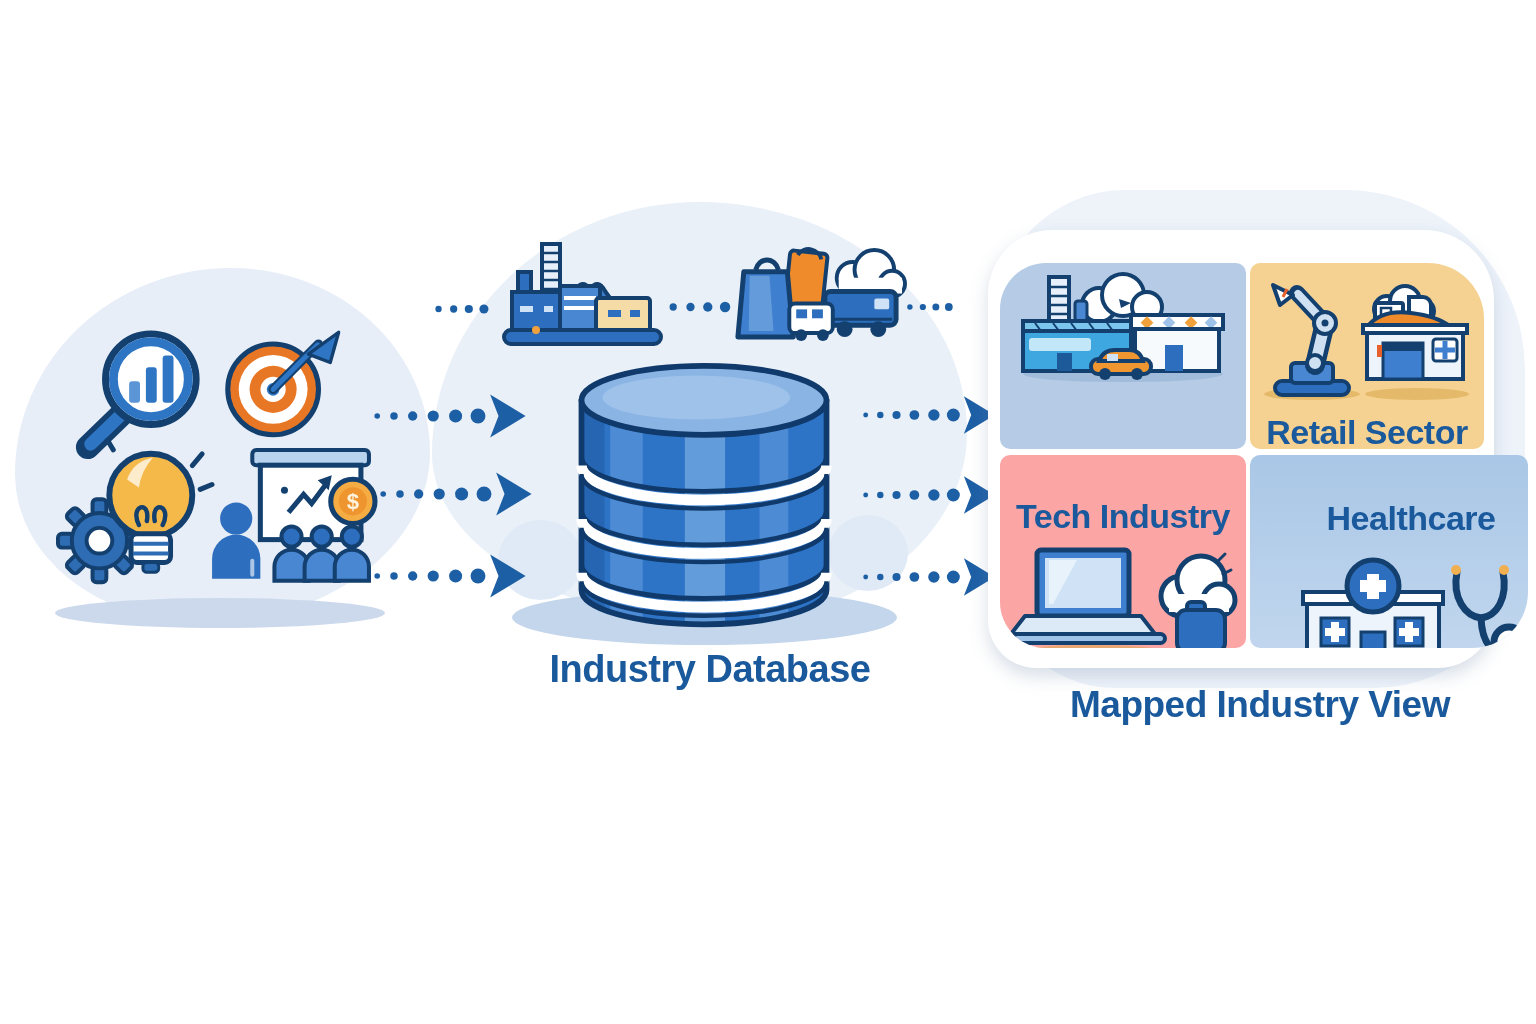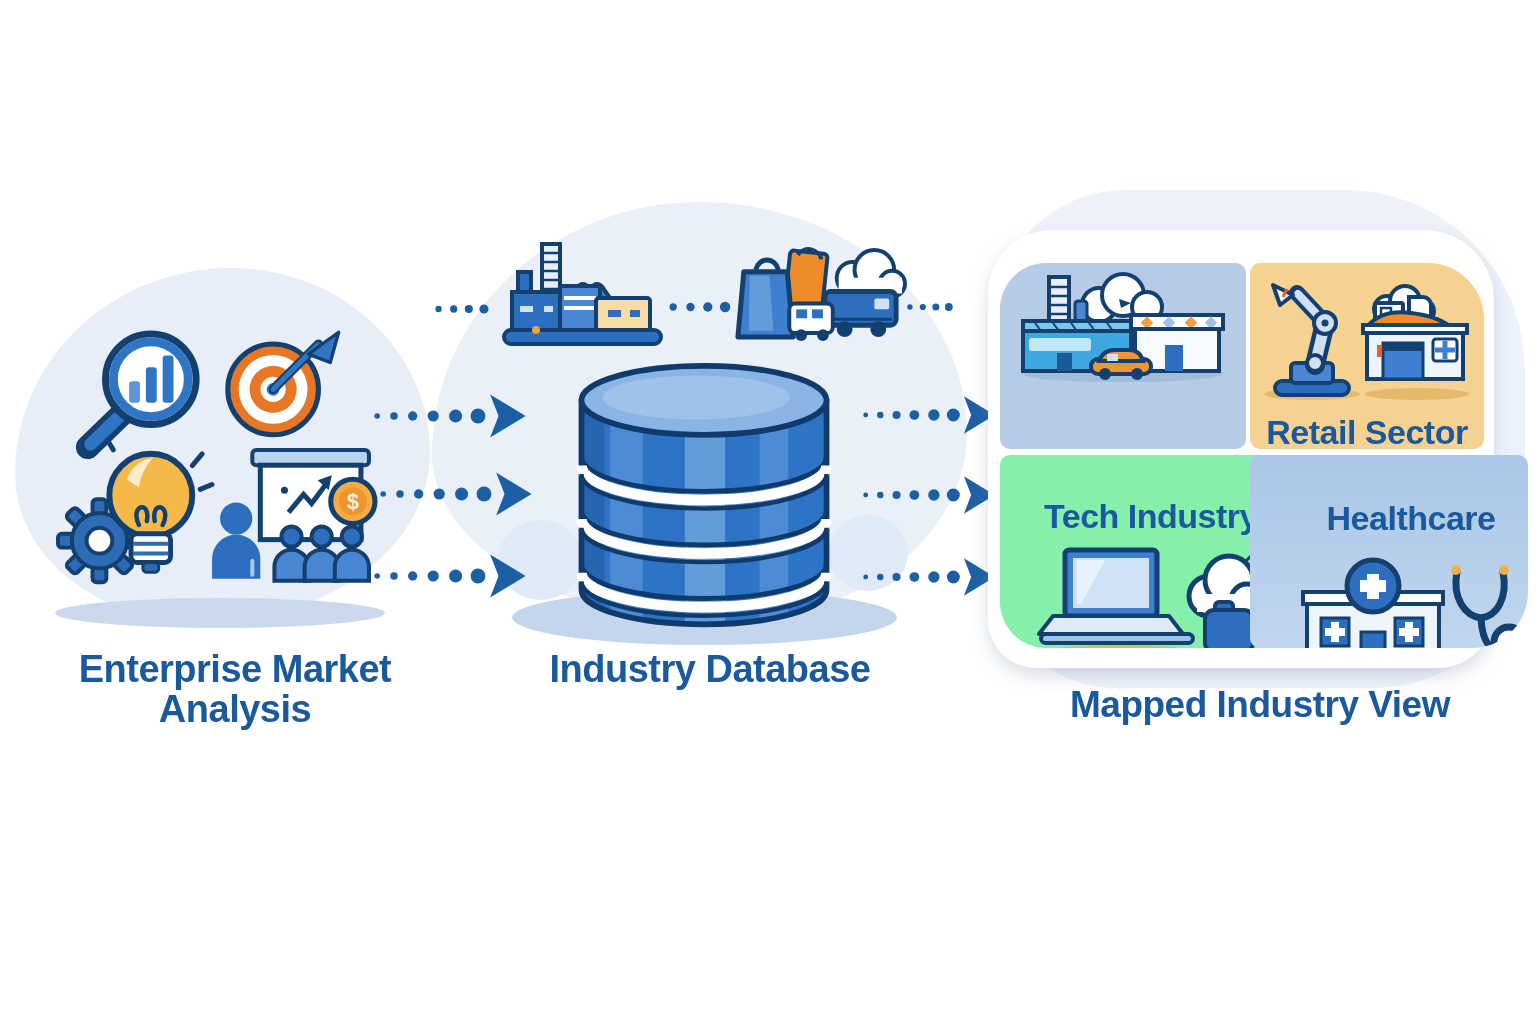--- a/index.html
+++ b/index.html
@@ -26,22 +26,22 @@
   #label-mapped{left:1020px;top:686px;width:480px;font-size:37px;}
   
   #mapped-card{left:988px;top:230px;width:506px;height:438px;background:#ffffff;
     border-radius:64px 70px 56px 48px;box-shadow:0 8px 18px rgba(110,135,170,.28);}
   .cell{position:absolute;display:flex;flex-direction:column;align-items:center;overflow:hidden;}
   .cell-title{color:#19599c;font-weight:700;font-size:34px;letter-spacing:-0.5px;}
   #cell-manufacturing{left:12px;top:33px;width:246px;height:186px;background:#b6cce6;
     border-radius:46px 10px 10px 10px;}
   #cell-retail{left:262px;top:33px;width:234px;height:186px;background:#f6d292;
     border-radius:10px 56px 10px 10px;}
-  #cell-tech{left:12px;top:225px;width:246px;height:193px;background:#86efac;
-    border-radius:10px 10px 10px 46px;padding-left:28px;}
+  #cell-tech{left:12px;top:225px;width:246px;height:193px;background:#fca5a5;
+    border-radius:10px 10px 10px 46px;}
   #cell-healthcare{left:262px;top:225px;width:234px;height:193px;
     background:linear-gradient(180deg,#a9c7e6,#c1d6ee);border-radius:10px 10px 56px 10px;padding-left:44px;}
   #cell-manufacturing .cell-title{margin-top:36px;}
   #cell-retail .cell-title{margin-top:8px;}
   #cell-tech .cell-title{margin-top:42px;}
   #cell-healthcare .cell-title{margin-top:44px;}
   .cell svg{display:block;}
   svg{overflow:visible;}
 </style>
 </head>
@@ -387,17 +387,16 @@
         <rect x="62" y="88" width="24" height="30" fill="#2d6fbe" stroke="#13406f" stroke-width="3"></rect>
         <path d="M158,28 c-5,26 8,44 24,46 c16,-2 27,-20 22,-46" fill="none" stroke="#13406f" stroke-width="7" stroke-linecap="round"></path>
         <path d="M182,74 c1,22 8,34 24,36" fill="none" stroke="#13406f" stroke-width="7" stroke-linecap="round"></path>
         <circle cx="210" cy="98" r="15" fill="#ffffff" stroke="#13406f" stroke-width="7"></circle>
         <circle cx="157" cy="26" r="5" fill="#f0b052"></circle>
           <circle cx="205" cy="26" r="5" fill="#f0b052"></circle>
       </svg>
     </div>
   </div>
 
-  <div class="abs section-label" id="label-analysis">Enterprise Market Analysis</div>
   <div class="abs section-label" id="label-mapped">Mapped Industry View</div>
   <div class="abs section-label" id="label-database">Industry Database</div>
 
 </div>
 
 </body></html>

